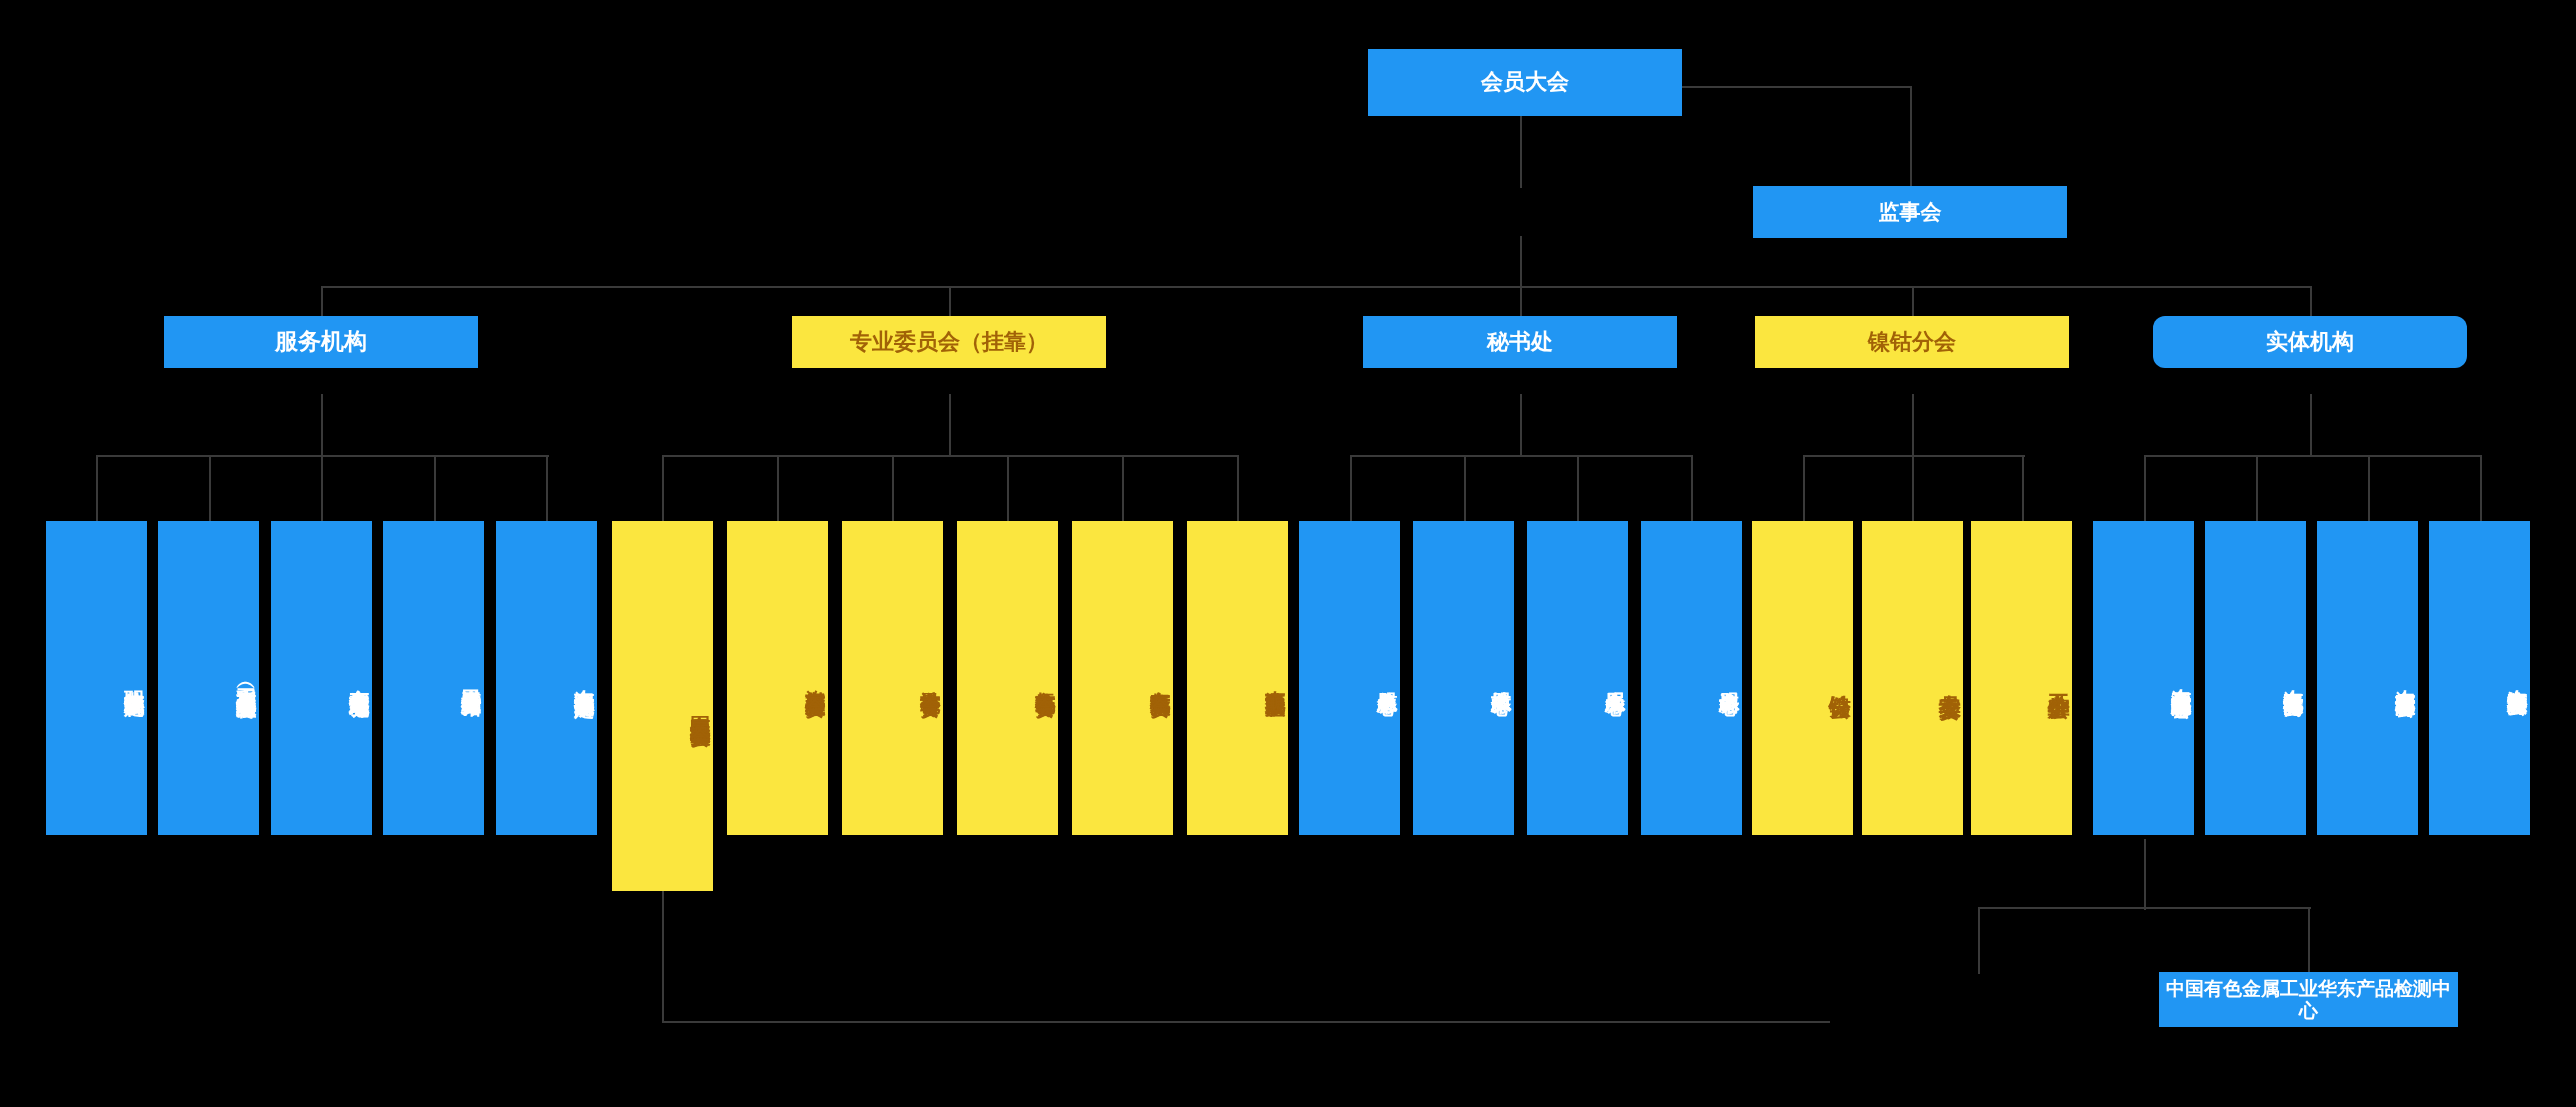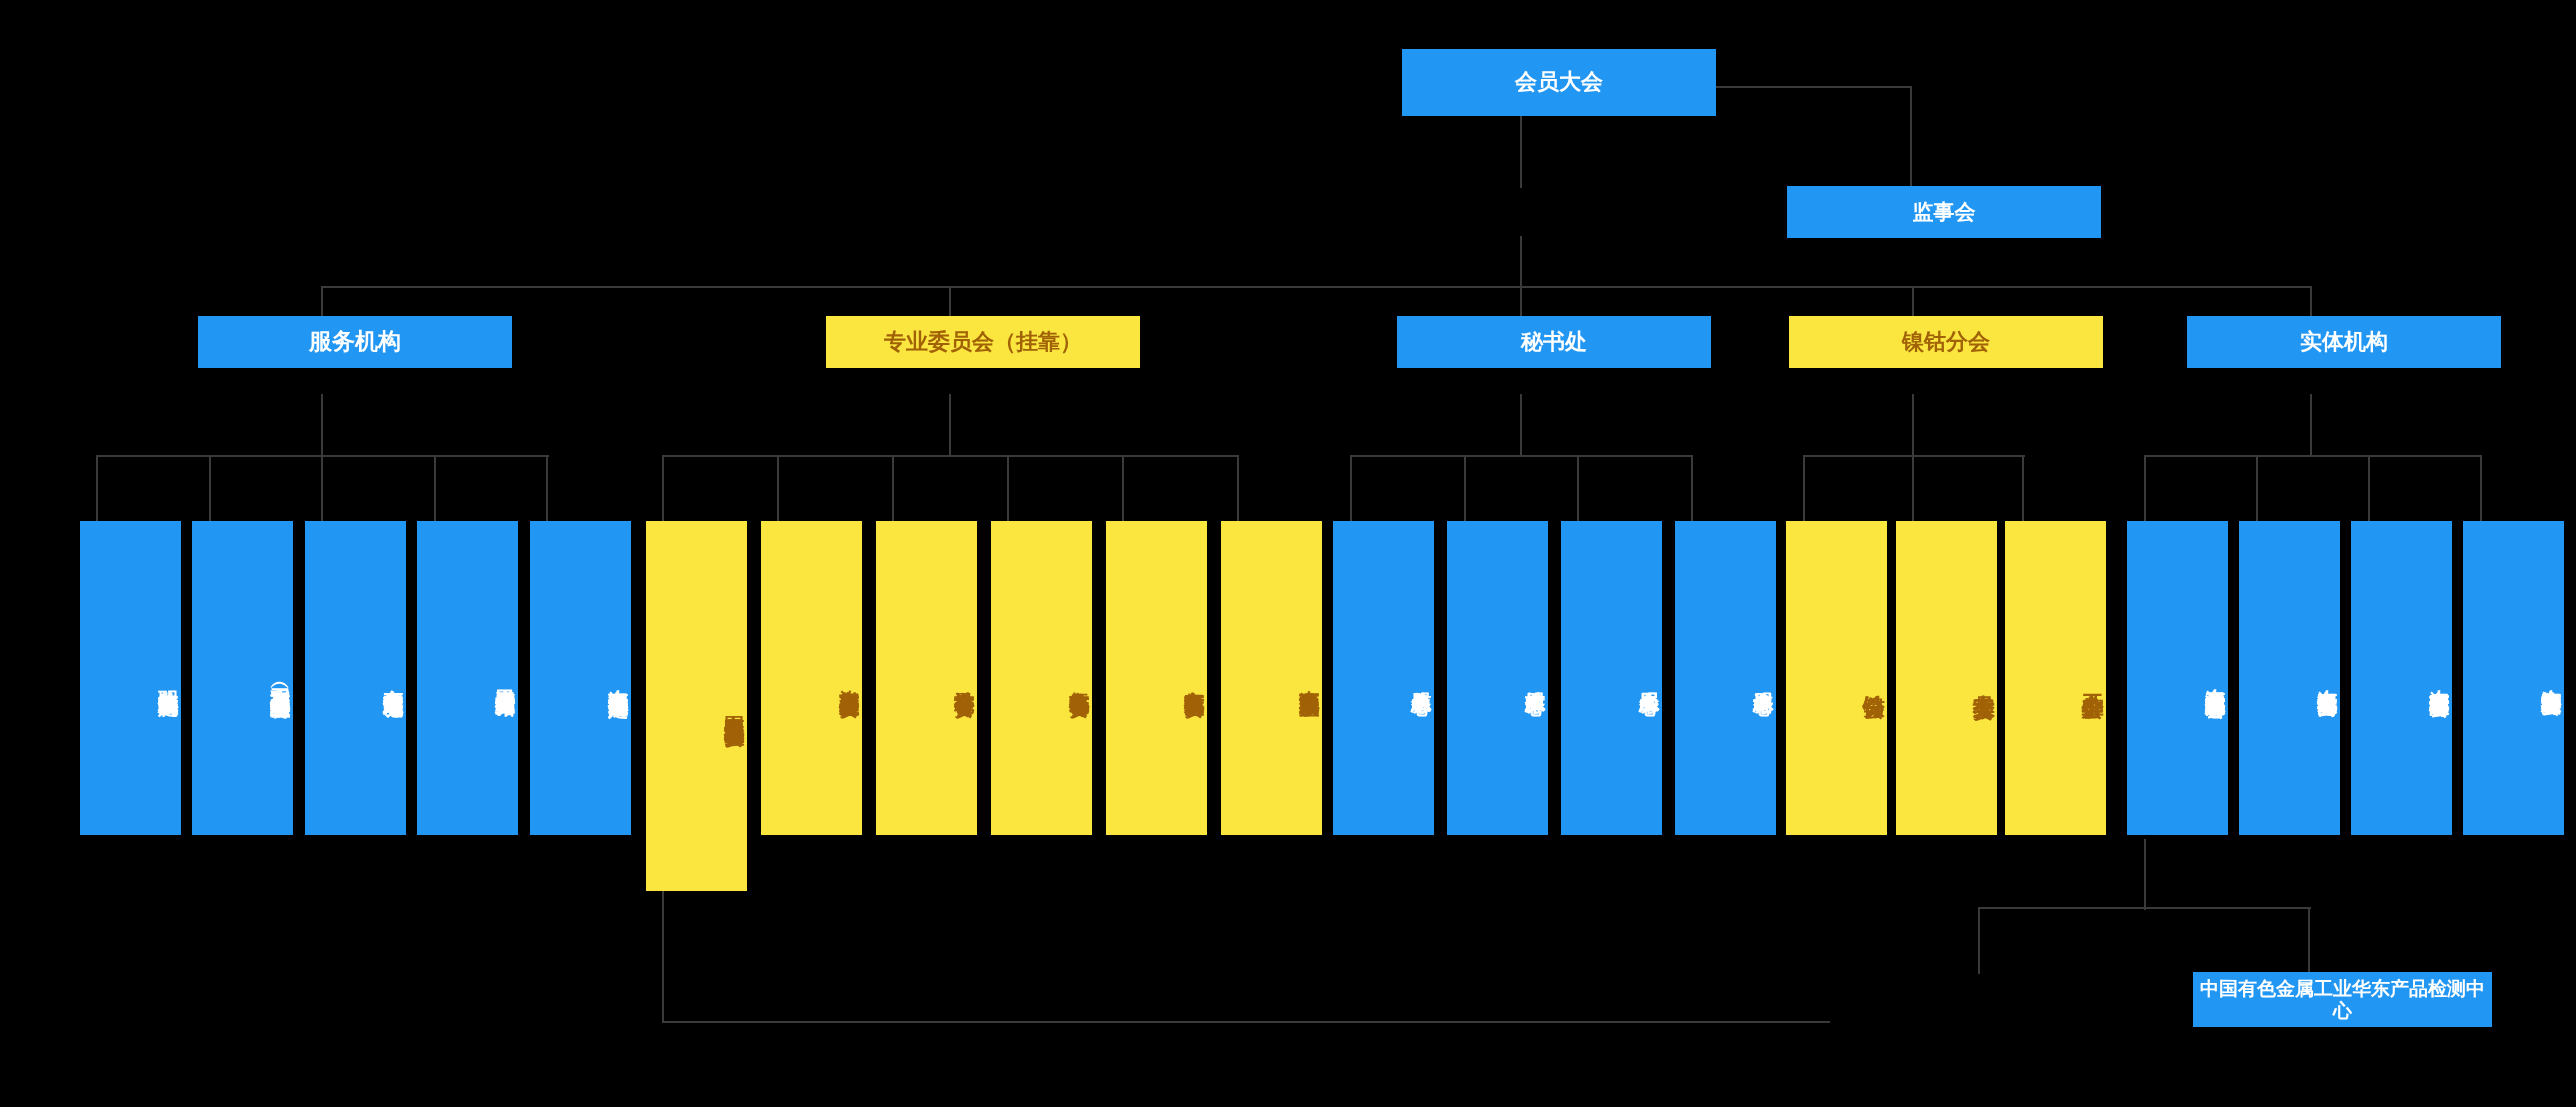--- a/index.html
+++ b/index.html
@@ -11,21 +11,20 @@
     overflow:hidden;
   }
   .node{
     position:absolute;
     box-sizing:border-box;
     display:flex;align-items:center;justify-content:flex-end;
     text-align:center;
     font-weight:bold;
     line-height:1.12;
     z-index:3;
-    margin-left:34px;
   }
   .node.blue{background:#2196F3;color:#FFFFFF;}
   .node.yellow{background:#FBE63F;color:#a16207;}
   .node .lbl{display:block;width:100%;padding:0 1.2px;}
   
   .node.vert .lbl{
     writing-mode:vertical-rl;
     text-orientation:upright;
     letter-spacing:0.6px;
     margin:0 auto;
@@ -111,21 +110,21 @@
   </div>
   <div class="node yellow" style="left:792px;top:316px;width:314px;height:52px;font-size:22px;">
     <span class="lbl">专业委员会（挂靠）</span>
   </div>
   <div class="node blue" style="left:1363px;top:316px;width:314px;height:52px;font-size:22px;">
     <span class="lbl">秘书处</span>
   </div>
   <div class="node yellow" style="left:1755px;top:316px;width:314px;height:52px;font-size:22px;">
     <span class="lbl">镍钴分会</span>
   </div>
-  <div class="node blue" style="left:2153px;top:316px;width:314px;height:52px;font-size:22px;">
+  <div class="node blue" style="left:2153px;top:316px;width:314px;height:52px;font-size:22px;border-radius:12px;">
     <span class="lbl">实体机构</span>
   </div>
 
   <div class="node blue vert" style="left:46px;top:521px;width:101px;height:314px;font-size:20px;">
     <span class="lbl">职业技能等级认定机构</span>
   </div>
   <div class="node blue vert" style="left:158px;top:521px;width:101px;height:314px;font-size:20px;">
     <span class="lbl">工程系列（有色金属）中高级专业学科组</span>
   </div>
   <div class="node blue vert" style="left:271px;top:521px;width:101px;height:314px;font-size:20px;">

